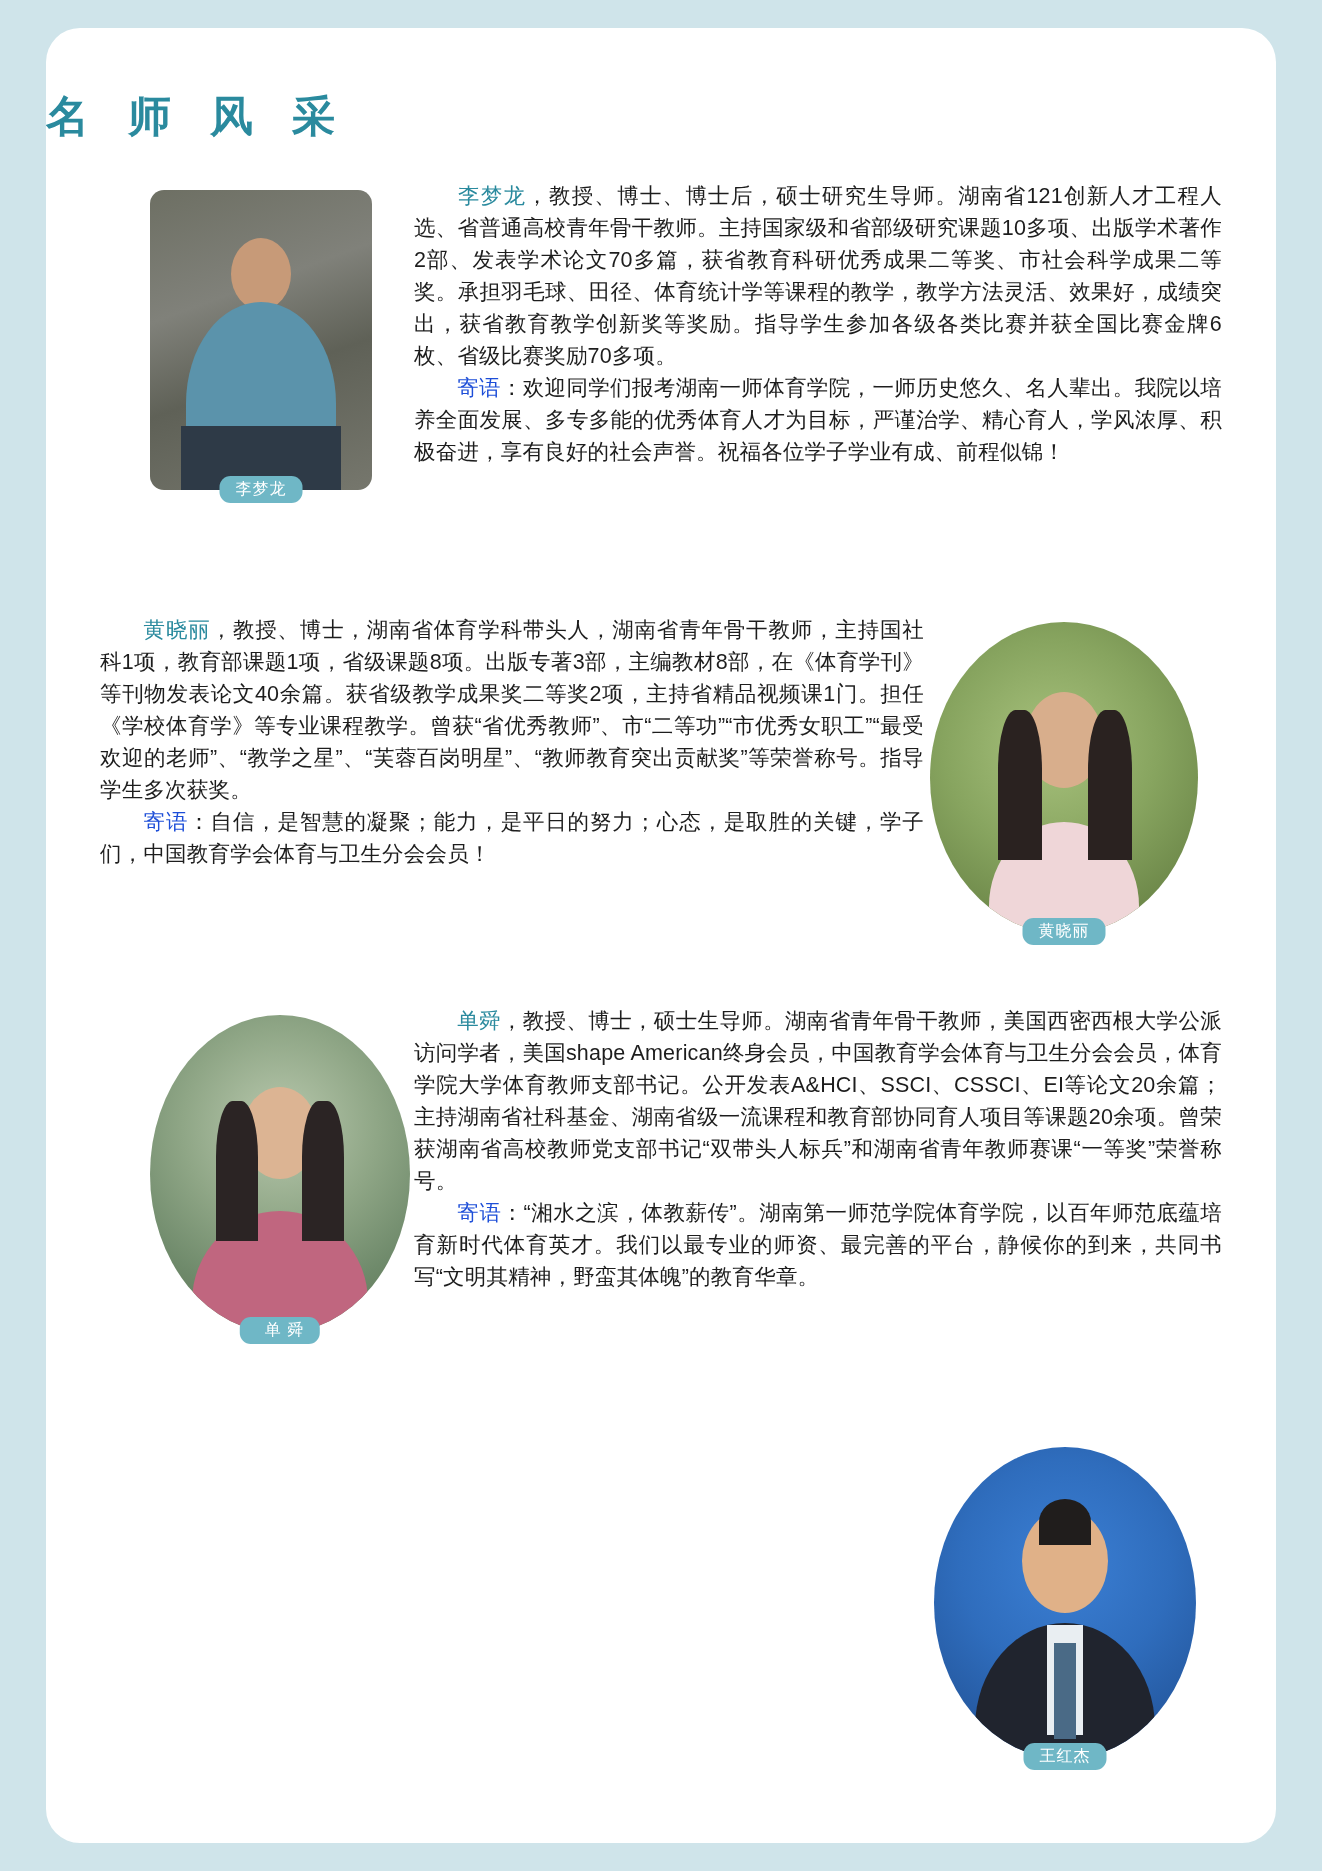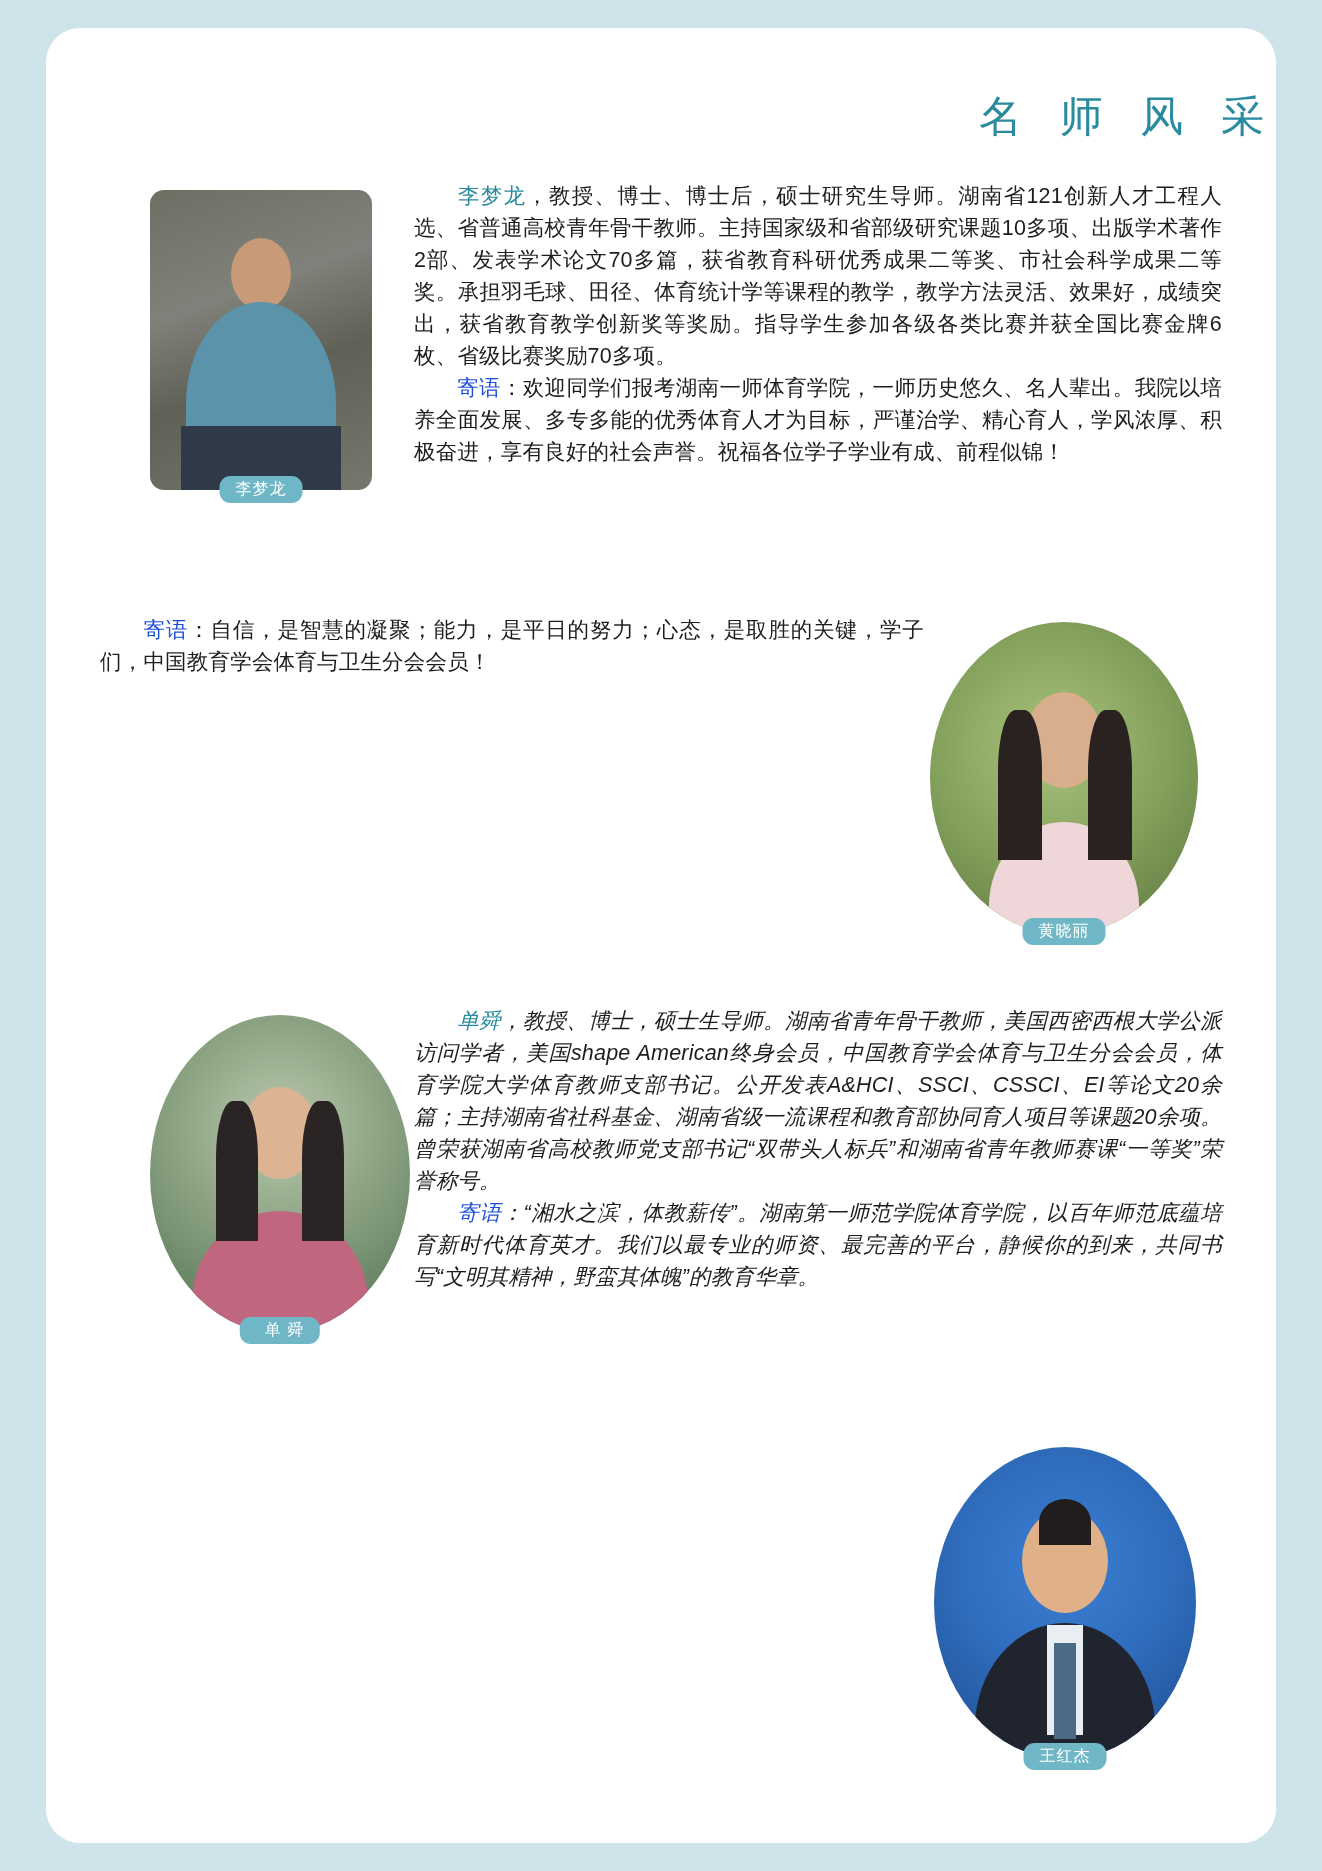--- a/index.html
+++ b/index.html
@@ -18,24 +18,24 @@
     left: 46px;
     top: 28px;
     width: 1230px;
     height: 1815px;
     background: #ffffff;
     border-radius: 34px;
     box-sizing: border-box;
     overflow: hidden;
   }
   .title {
-    text-align: right;
+    text-align: left;
     color: #2a8a9e;
     font-size: 43px;
-    font-weight: normal;
+    font-weight: bold;
     letter-spacing: 12px;
     margin-top: 60px;
     margin-bottom: 0;
     font-family: "DejaVu Sans", sans-serif;
   }
 
   .profile {
     position: relative;
     width: 1230px;
     box-sizing: border-box;
@@ -98,21 +98,21 @@
 
   
   #p3 { margin-top: 46px; height: 392px; }
   #p3 .photo-wrap { left: 104px; top: 10px; }
   #p3 .photo {
     width: 260px; height: 318px;
     border-radius: 50% / 50%;
     background: radial-gradient(circle at 50% 35%, #b9c9ae 0%, #8fa686 40%, #6f8a6b 70%, #59704f 100%);
   }
   #p3 .caption { bottom: -11px; padding-left: 25px; }
-  #p3 .text-col { margin-left: 368px; margin-right: 54px; font-style: italic; }
+  #p3 .text-col { margin-left: 368px; margin-right: 54px; }
 
   
   #p4 { margin-top: 44px; height: 360px; }
   #p4 .photo-wrap { right: 80px; top: 6px; }
   #p4 .photo {
     width: 262px; height: 312px;
     border-radius: 50% / 50%;
     background: radial-gradient(circle at 50% 38%, #3b7fd4 0%, #2f6dbd 45%, #265ba3 75%, #1f4c8b 100%);
   }
   #p4 .caption { bottom: -11px; }
@@ -154,20 +154,21 @@
     <div class="photo-wrap">
       <div class="photo">
         <div class="fig-head" style="width:78px;height:96px;left:95px;top:70px;background:#d8ae8c;"></div>
         <div class="fig-body" style="width:150px;height:120px;left:59px;top:200px;background:#efd6d8;"></div>
         <div class="fig-body" style="width:44px;height:150px;left:68px;top:88px;background:#2a2220;border-radius:40% 40% 0 0;"></div>
         <div class="fig-body" style="width:44px;height:150px;left:158px;top:88px;background:#2a2220;border-radius:40% 40% 0 0;"></div>
       </div>
       <div class="caption">黄晓丽</div>
     </div>
     <div class="text-col">
+      <p class="para"><span class="indent"></span><span class="name-hl">黄晓丽</span><span>，教授、博士，湖南省体育学科带头人，湖南省青年骨干教师，主持国社科1项，教育部课题1项，省级课题8项。出版专著3部，主编教材8部，在《体育学刊》等刊物发表论文40余篇。获省级教学成果奖二等奖2项，主持省精品视频课1门。担任《学校体育学》等专业课程教学。曾获“省优秀教师”、市“二等功”“市优秀女职工”“最受欢迎的老师”、“教学之星”、“芙蓉百岗明星”、“教师教育突出贡献奖”等荣誉称号。指导学生多次获奖。</span></p>
       <p class="para"><span class="indent"></span><span class="label-hl">寄语</span><span>：自信，是智慧的凝聚；能力，是平日的努力；心态，是取胜的关键，学子们，中国教育学会体育与卫生分会会员！</span></p>
     </div>
   </div>
 
   <div class="profile" id="p3">
     <div class="photo-wrap">
       <div class="photo">
         <div class="fig-head" style="width:76px;height:92px;left:92px;top:72px;background:#dcb493;"></div>
         <div class="fig-body" style="width:176px;height:130px;left:42px;top:196px;background:#c0667f;"></div>
         <div class="fig-body" style="width:42px;height:140px;left:66px;top:86px;background:#2b2424;border-radius:40% 40% 0 0;"></div>

